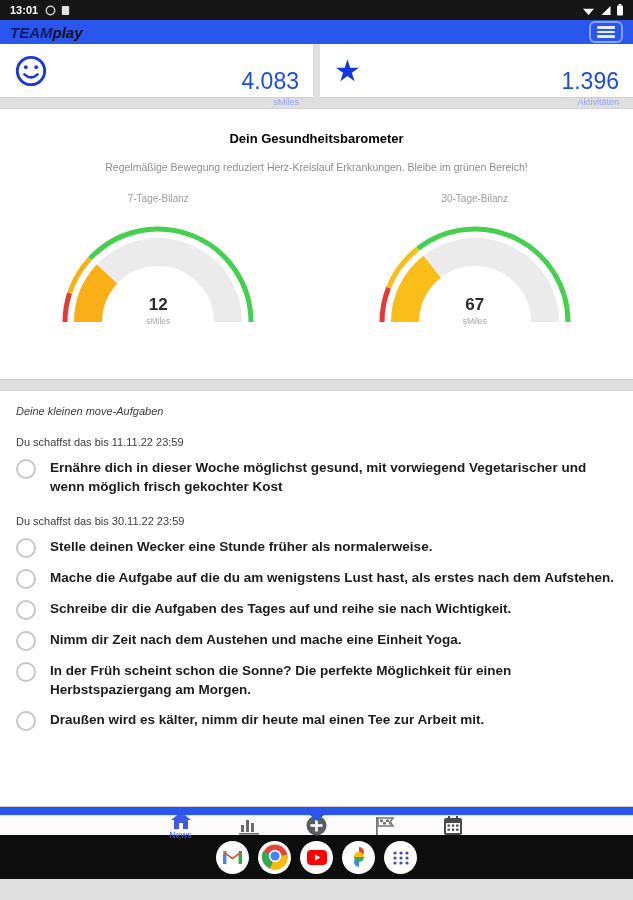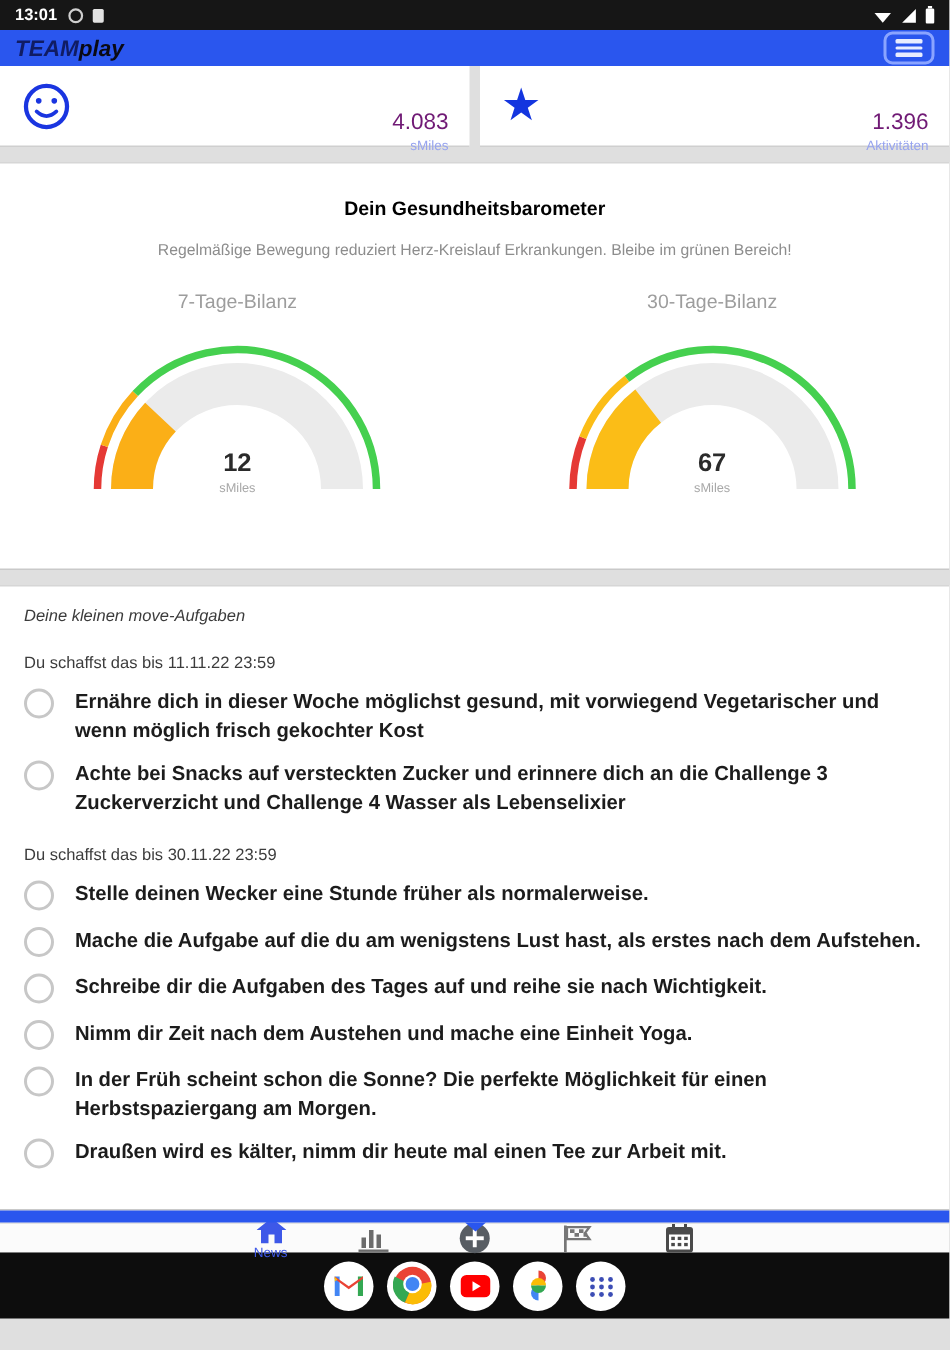--- a/index.html
+++ b/index.html
@@ -21,35 +21,35 @@
   .menu-btn { width:34px; height:22px; border:2px solid #8aa4ff; border-radius:6px;
     display:flex; flex-direction:column; justify-content:center; align-items:center; gap:2px; }
   .menu-btn i { display:block; width:18px; height:2.5px; background:#e8edff; border-radius:1px; }
 
   
   .stats { height:54px; display:flex; background:#dfdfdf; gap:7px; }
   .stat-card { flex:1; background:#fff; display:flex; align-items:center; padding:0 14px;
     border-bottom:1px solid #cfcfcf; }
   .stat-card .spacer { flex:1; }
   .stat-val { text-align:right; }
-  .stat-val .v { color:#701a75; font-size:15px;margin-top:34px; }
+  .stat-val .v { color:#1d4ed8; font-size:23px;margin-top:34px; }
   .stat-val .l { color:#97a4ef; font-size:9px; margin-top:2px; }
   .star-glyph { color:#1435df; font-size:30px; line-height:1; }
 
   
   .gap { height:10px; background:#dfdfdf; }
   .card { background:#fff; border-top:1px solid #d6d6d6; border-bottom:1px solid #c9c9c9; }
 
   
   .baro { height:272px; padding-top:22px; }
   .baro-title { text-align:center; font-size:13px; font-weight:700; color:#000000; }
   .baro-sub { text-align:center; font-size:10.5px; color:#8d8d8d; margin-top:15px; }
   .gauges { display:flex; margin-top:20px; }
   .gauge-col { flex:1; display:flex; flex-direction:column; align-items:center; }
-  .gauge-label { font-size:13px; color:#9d9d9d; margin-bottom:12px; }
+  .gauge-label { font-size:10px; color:#9d9d9d; margin-bottom:12px; }
   .gauge-wrap { position:relative; width:210px; height:112px; }
   .gauge-wrap svg { position:absolute; left:0; top:0; }
   .gauge-center { position:absolute; left:0; right:0; bottom:2px; text-align:center; }
   .gauge-center .gv { font-size:17px; font-weight:700; color:#2b2b2b; }
   .gauge-center .gu { font-size:8.5px; color:#a8a8a8; margin-top:1px; }
 
   
   .tasks { height:417px; padding:14px 16px 0 16px; }
   .tasks-title { font-size:11px; color:#3c3c3c;font-style:italic; }
   .deadline { font-size:11px; color:#3c3c3c; margin-top:19px; }
@@ -183,24 +183,20 @@
 
 <div class="card tasks">
   <div class="tasks-title">Deine kleinen move-Aufgaben</div>
 
   <div class="deadline">Du schaffst das bis 11.11.22 23:59</div>
 
   <div class="task-row">
     <div class="task-check"></div>
     <div class="task-text">Ernähre dich in dieser Woche möglichst gesund, mit vorwiegend Vegetarischer und wenn möglich frisch gekochter Kost</div>
   </div>
-  <div class="task-row">
-    <div class="task-check"></div>
-    <div class="task-text">Achte bei Snacks auf versteckten Zucker und erinnere dich an die Challenge 3 Zuckerverzicht und Challenge 4 Wasser als Lebenselixier</div>
-  </div>
 
   <div class="deadline">Du schaffst das bis 30.11.22 23:59</div>
 
   <div class="task-row">
     <div class="task-check"></div>
     <div class="task-text">Stelle deinen Wecker eine Stunde früher als normalerweise.</div>
   </div>
   <div class="task-row">
     <div class="task-check"></div>
     <div class="task-text">Mache die Aufgabe auf die du am wenigstens Lust hast, als erstes nach dem Aufstehen.</div>

